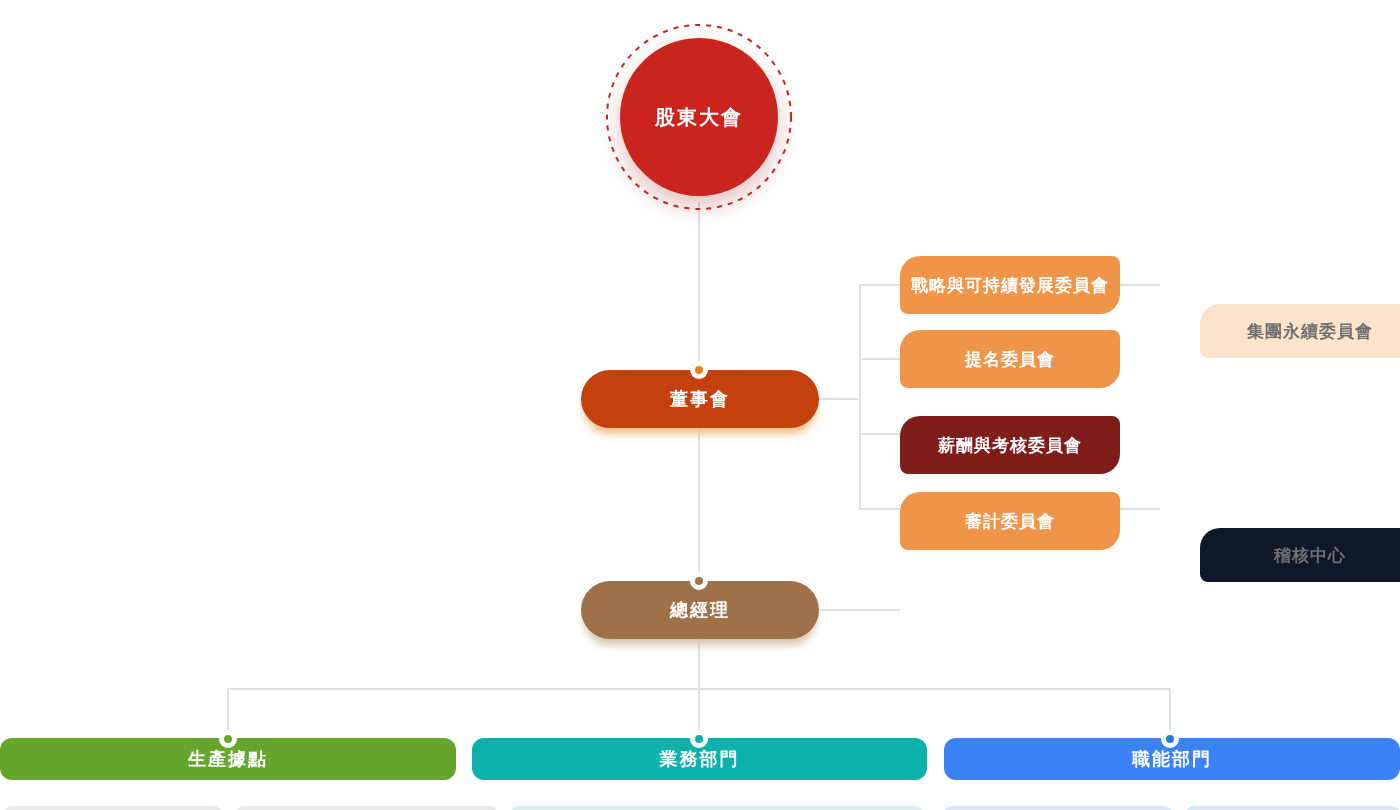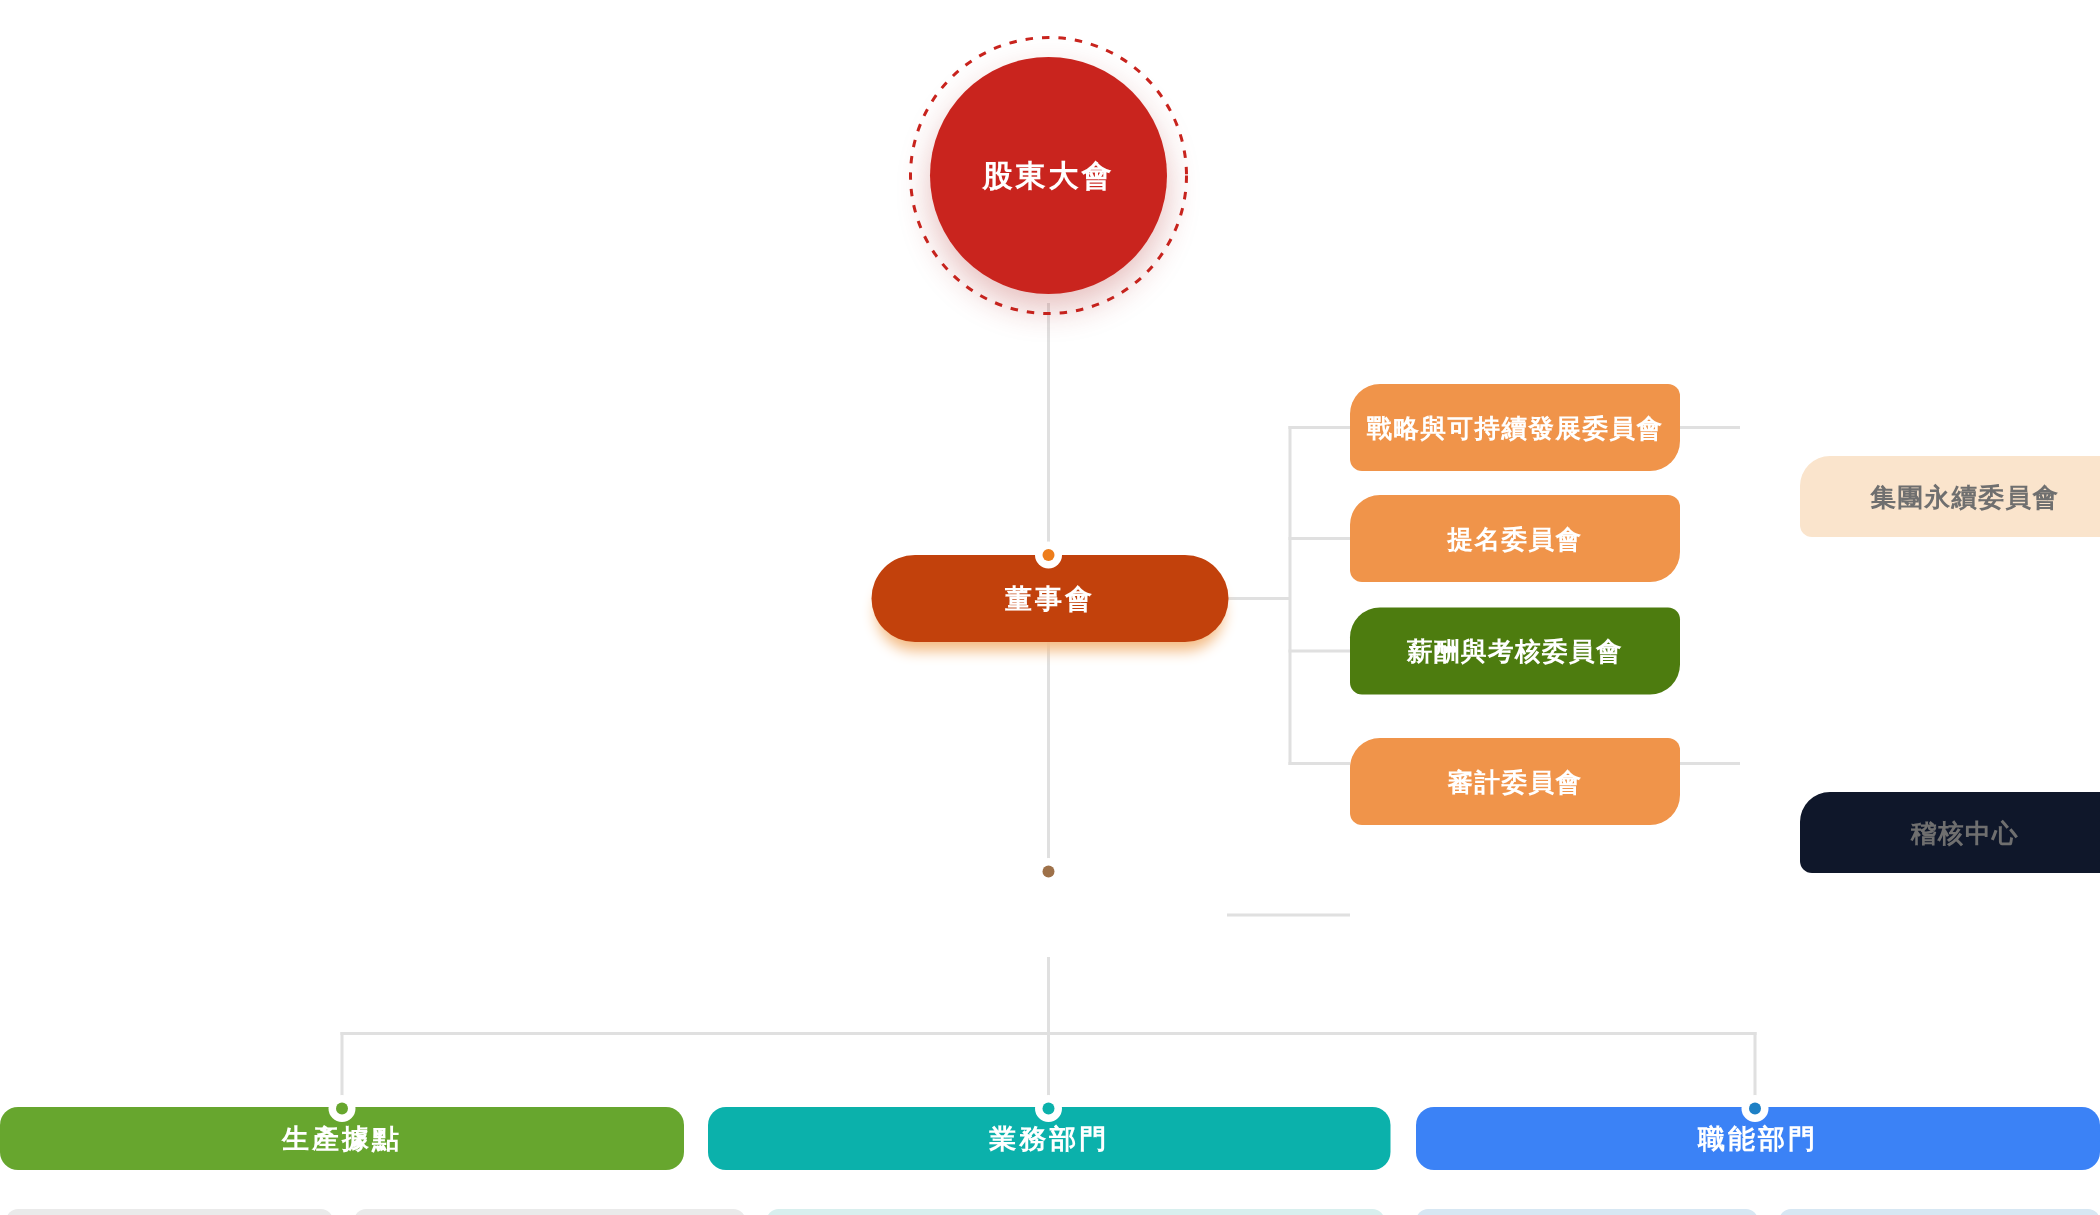--- a/index.html
+++ b/index.html
@@ -60,34 +60,37 @@
   <div class="node pill pill-board" style="background: #c2410c;">
     <span>董事會</span>
   </div>
 
   <div class="node combox" style="top: 256px; background: rgb(240, 148, 74);">
     <span>戰略與可持續發展委員會</span>
   </div>
   <div class="node combox" style="top: 330px; background: rgb(240, 148, 74);">
     <span>提名委員會</span>
   </div>
-  <div class="node combox" style="top: 405px; background: #4d7c0f;">
+  <div class="node combox" style="top: 416px; background: #7f1d1d;">
     <span>薪酬與考核委員會</span>
   </div>
   <div class="node combox" style="top: 492px; background: rgb(240, 148, 74);">
     <span>審計委員會</span>
   </div>
 
   <div class="node subbox" style="top: 256px; background: rgb(250, 228, 204);">
     <span>集團永續委員會</span>
   </div>
   <div class="node subbox" style="top: 480px; background: #0f172a;">
     <span>稽核中心</span>
   </div>
 
+  <div class="node pill pill-gm" style="background: rgb(158, 113, 73);">
+    <span>總經理</span>
+  </div>
 
   <div class="node bar" style="left: 0px; width: 456px; background: rgb(103, 166, 46);">
     <span>生產據點</span>
   </div>
   <div class="node bar" style="left: 472px; width: 455px; background: rgb(11, 177, 171);">
     <span>業務部門</span>
   </div>
   <div class="node bar" style="left: 944px; width: 456px; background: #3b82f6;">
     <span>職能部門</span>
   </div>

